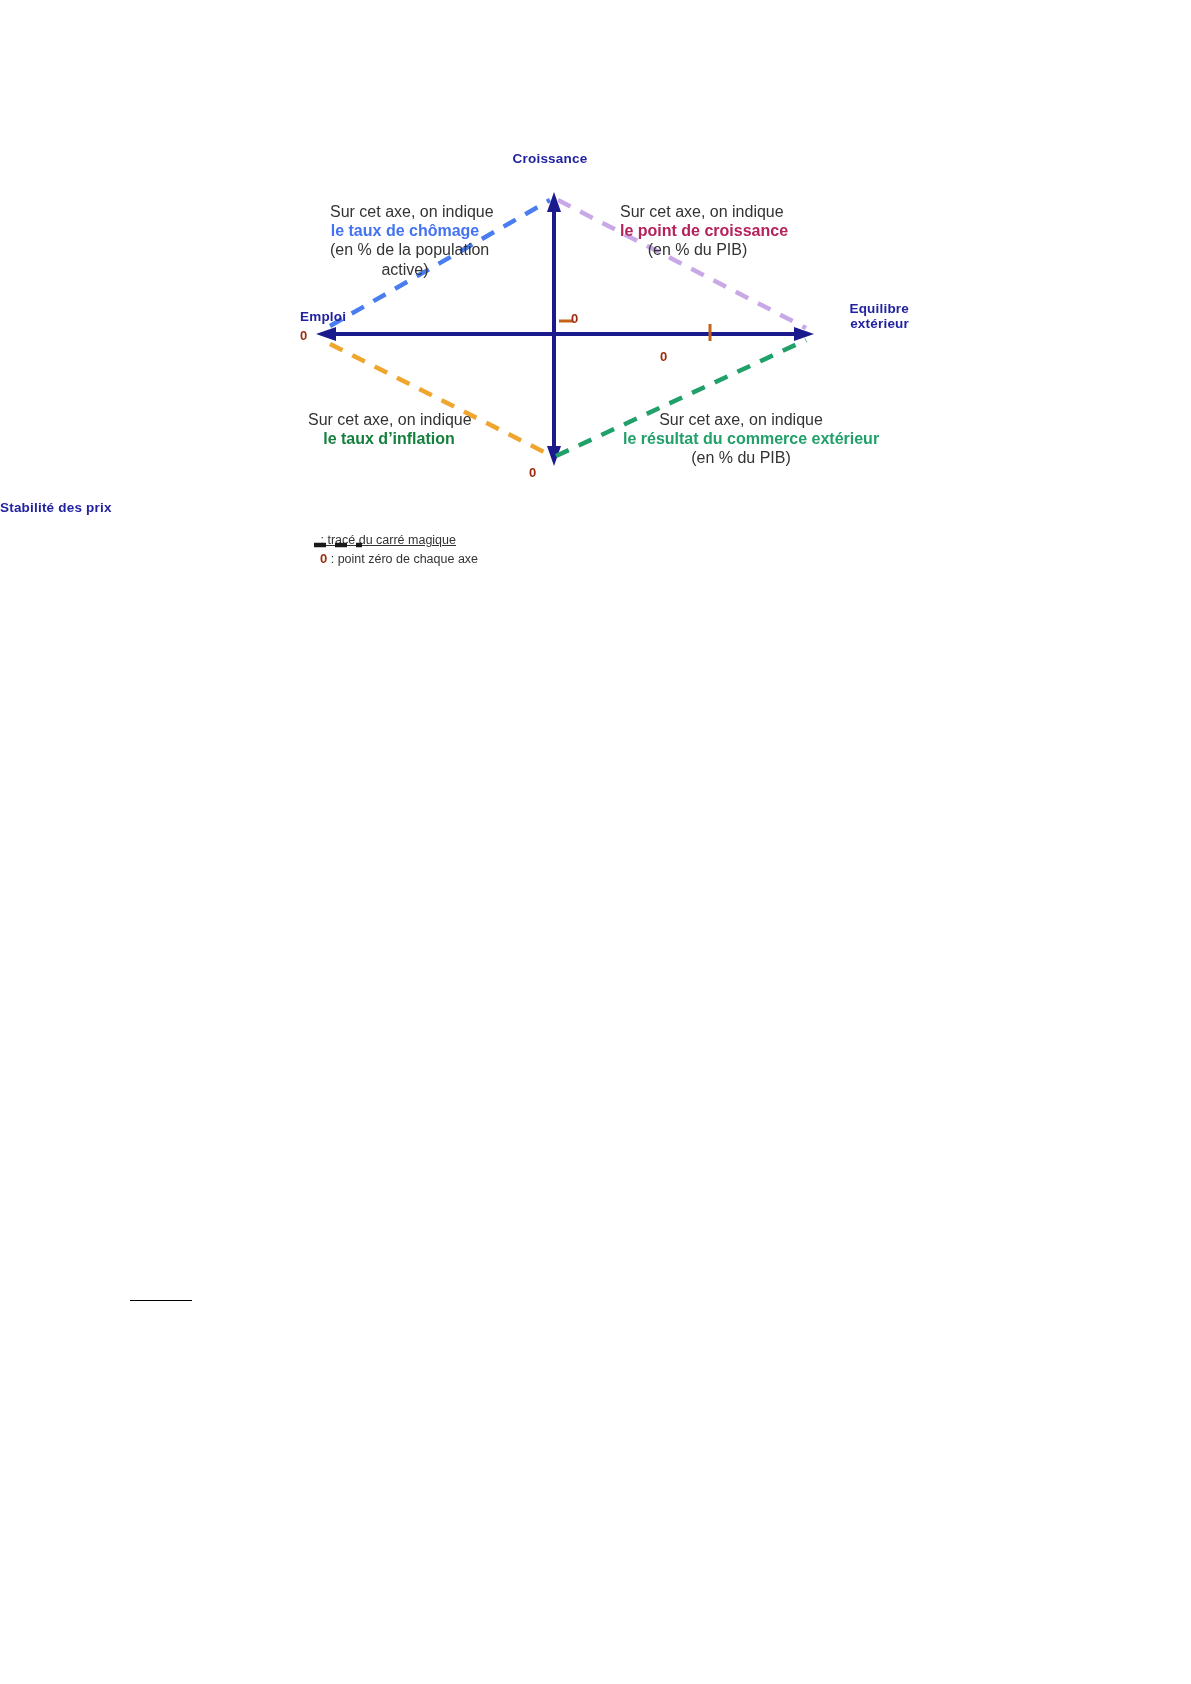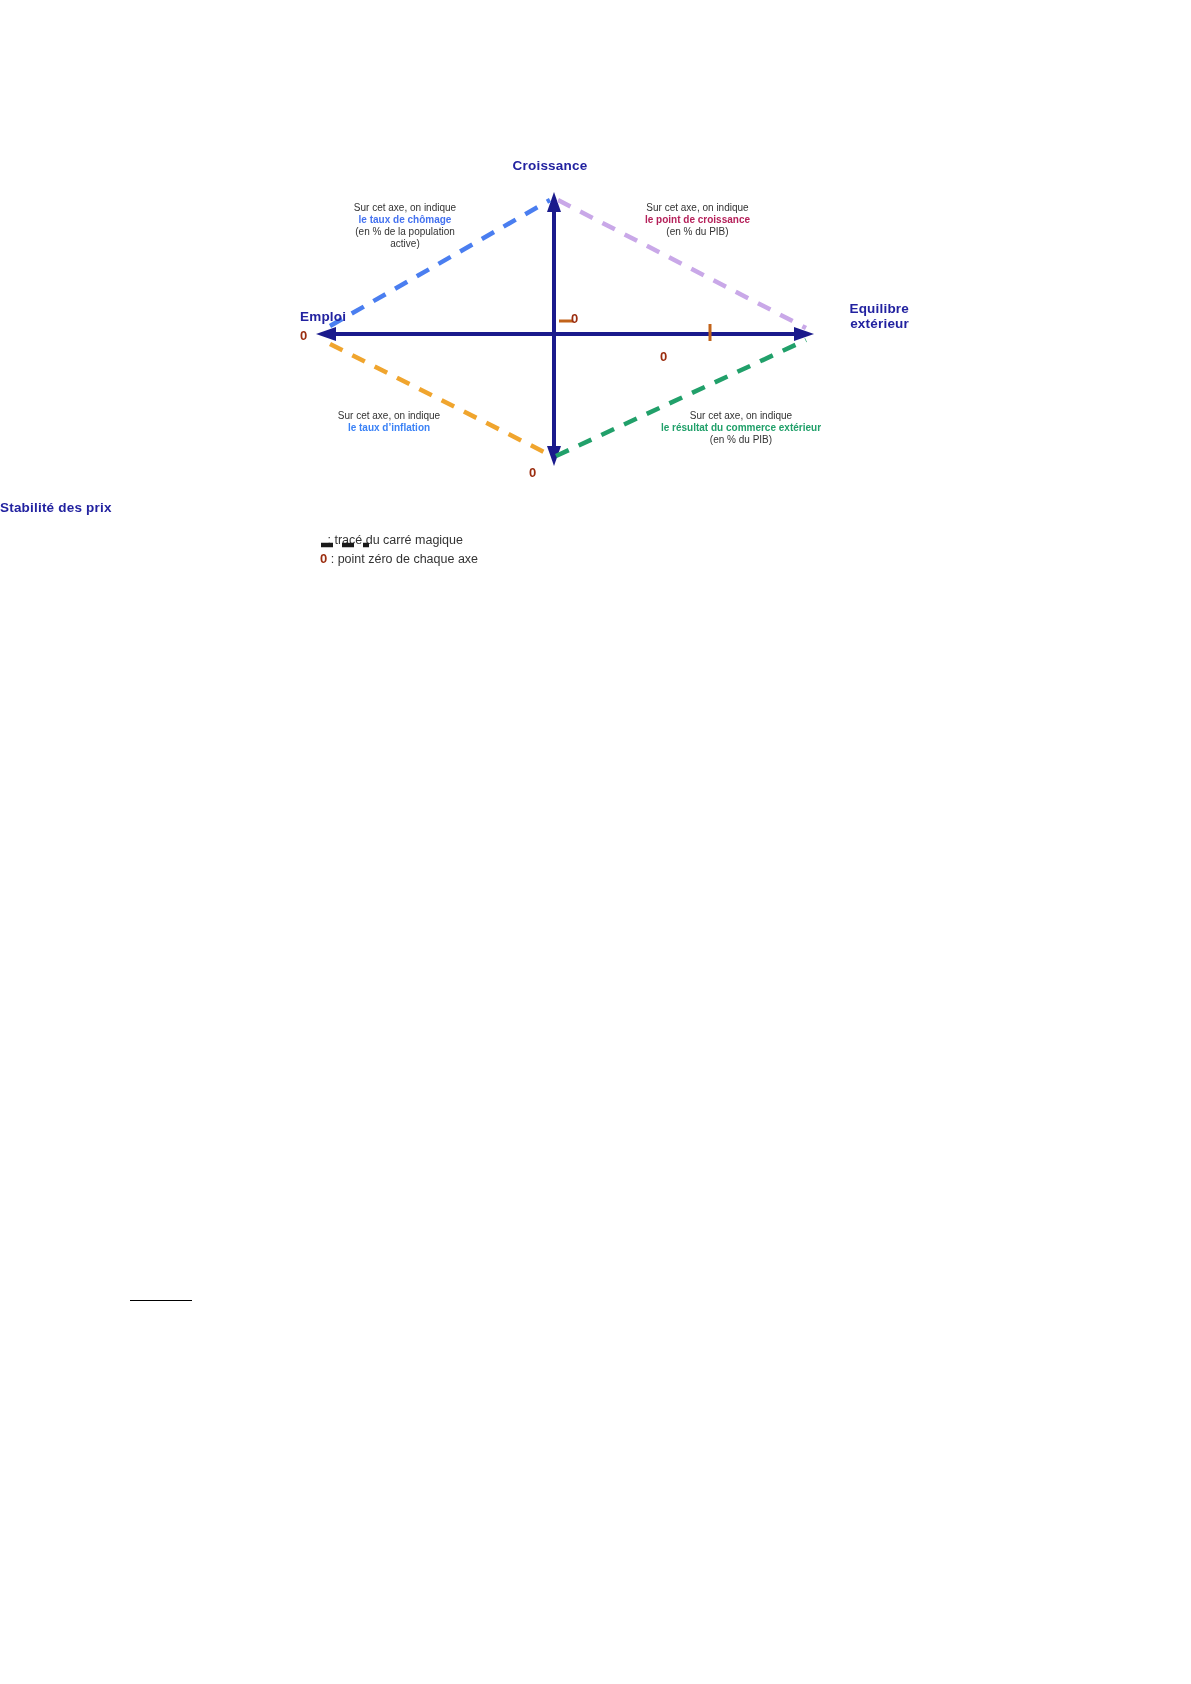--- a/index.html
+++ b/index.html
@@ -44,67 +44,67 @@
     font-weight: bold;
     color: #1a1a1a;
     letter-spacing: 0.2px;
   }
   .axis-label {
     font-size: 13.5px;
     font-weight: bold;
     color: #2222a0;
     letter-spacing: 0.2px;
   }
-  #lbl-croissance { left: 0; top: 158px; width: 1100px; text-align: center; }
+  #lbl-croissance { left: 0; top: 151px; width: 1100px; text-align: center; }
   #lbl-stabilite  { left: 0; top: 500px; width: 1100px; }
   #lbl-emploi     { left: 300px; top: 309px; }
   #lbl-equilibre  {
     left: 789px; top: 301px; text-align: right;
     white-space: normal; width: 120px; line-height: 1.12;
   }
 
   .ann {
-    font-size: 10px;
+    font-size: 16px;
     color: #333333;
     line-height: 1.2;
   }
   .ann .hi {
     font-weight: bold;
     display: block;
     text-align: center;
   }
   .ann .sub { display: block; }
   .ann .top { display: block; }
 
   #ann-chomage   { left: 330px; top: 202px; text-align: center; width: 150px; }
   #ann-chomage .hi { color: #4472f0; }
   #ann-croissance{ left: 620px; top: 202px; text-align: center; width: 155px; }
   #ann-croissance .hi { color: #b5215a; }
   #ann-inflation { left: 308px; top: 410px; text-align: center; width: 162px; }
-  #ann-inflation .hi { color: #3b82f6; }
+  #ann-inflation .hi { color: #15803d; }
   #ann-commerce  { left: 623px; top: 410px; text-align: center; width: 236px; }
   #ann-commerce .hi { color: #21a06a; }
 
   .zero {
     font-size: 13px;
     font-weight: bold;
     color: #9b2d0f;
   }
   #zero-left   { left: 300px; top: 328px; }
   #zero-center { left: 571px; top: 311px; }
   #zero-right  { left: 660px; top: 349px; }
   #zero-bottom { left: 529px; top: 465px; }
 
   .legend-row {
     position: absolute;
     font-size: 12.5px;
     color: #333333;
     white-space: nowrap;
   }
-  #legend-trace { left: 320px; top: 533px; }
+  #legend-trace { left: 313px; top: 533px; text-decoration: underline; }
   #legend-zero  { left: 320px; top: 551px; }
   .legend-zero-mark {
     color: #9b2d0f;
     font-weight: bold;
     font-size: 13px;
   }
   .legend-dash-swatch {
     display: inline-block;
     vertical-align: middle;
     margin-right: 4px;

